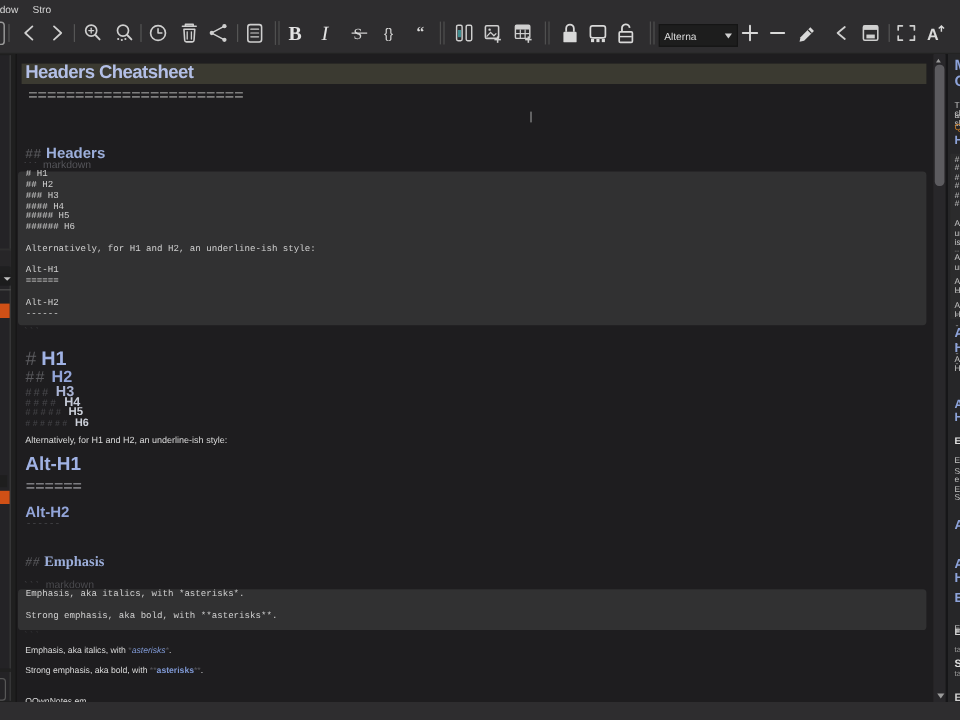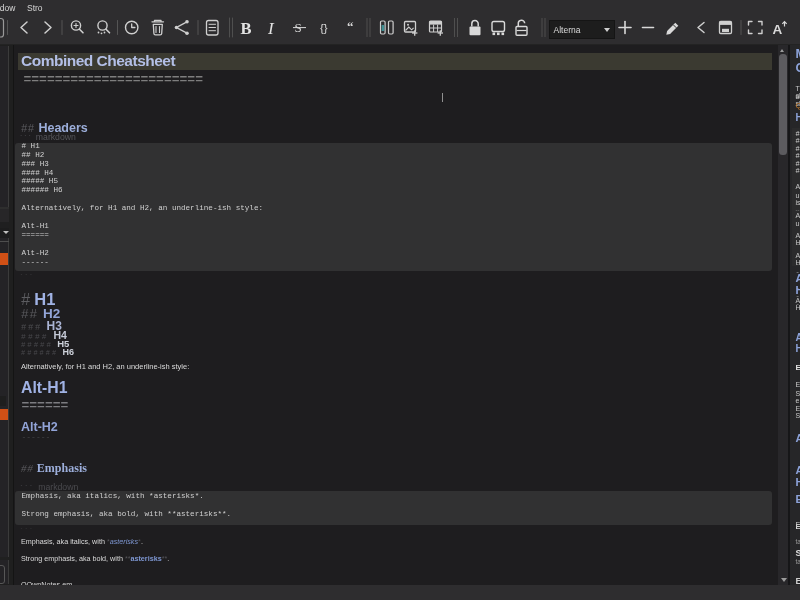--- a/index.html
+++ b/index.html
@@ -140,21 +140,21 @@
 <div class="abs" style="left:0;top:252.5px;width:7.5px;height:12px;background:#d05016;"></div>
 <div class="abs" style="left:0;top:396px;width:6px;height:10px;background:#1e1e1e;"></div>
 <div class="abs" style="left:0;top:408.5px;width:7.5px;height:11px;background:#d05016;"></div>
 <div class="abs" style="left:0;top:557px;width:8.5px;height:3px;background:#202020;"></div>
 <div class="abs" style="left:-4px;top:565px;width:9px;height:19px;border:1px solid #575757;border-radius:3px;"></div>
 
 <div class="abs" style="left:13.5px;top:45px;width:764px;height:539.5px;background:#1e1d1f;overflow:hidden;"></div>
 <div class="abs" style="left:0;top:45px;width:777.5px;height:539.5px;overflow:hidden;">
 
   <div class="abs" style="left:17.5px;top:8.4px;width:754px;height:17px;background:#3b3a31;"></div>
-  <div class="abs" style="left:21px;top:7px;font-size:15.5px;font-weight:bold;letter-spacing:-0.5px;color:#b3bfe6;">Combined Cheatsheet</div>
+  <div class="abs" style="left:21px;top:7px;font-size:15.5px;font-weight:bold;letter-spacing:-0.5px;color:#b3bfe6;">Headers Cheatsheet</div>
   <div class="abs mono" style="left:23.5px;top:27px;font-size:13px;font-weight:bold;color:#7e7e7e;">=======================</div>
   <div class="abs" style="left:441.5px;top:48px;width:1px;height:9px;background:#909090;"></div>
 
   <div class="abs" style="left:21px;top:76px;font-size:12.5px;font-weight:bold;color:#9caeda;"><span style="color:#5c5c60;font-weight:normal;font-style:italic;font-size:11px;letter-spacing:0.7px;">##&nbsp;</span>Headers</div>
   <div class="abs" style="left:19px;top:86.5px;font-size:8.7px;color:#55555a;"><span class="mono" style="font-size:7px;">```&nbsp;</span>markdown</div>
 
   <div class="abs" style="left:14.5px;top:97.5px;width:757px;height:128px;background:#313132;border-radius:3px;"></div>
   <pre class="abs mono" style="left:21.5px;top:96.8px;font-size:7.6px;line-height:8.9px;color:#d0d0d0;"># H1
 ## H2
 ### H3

